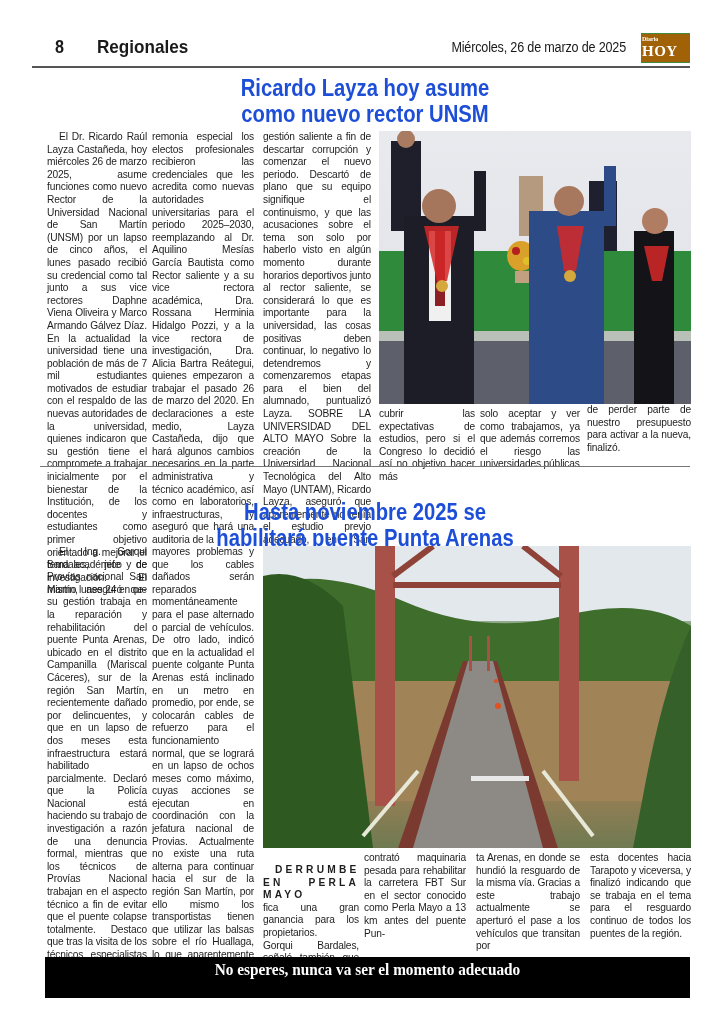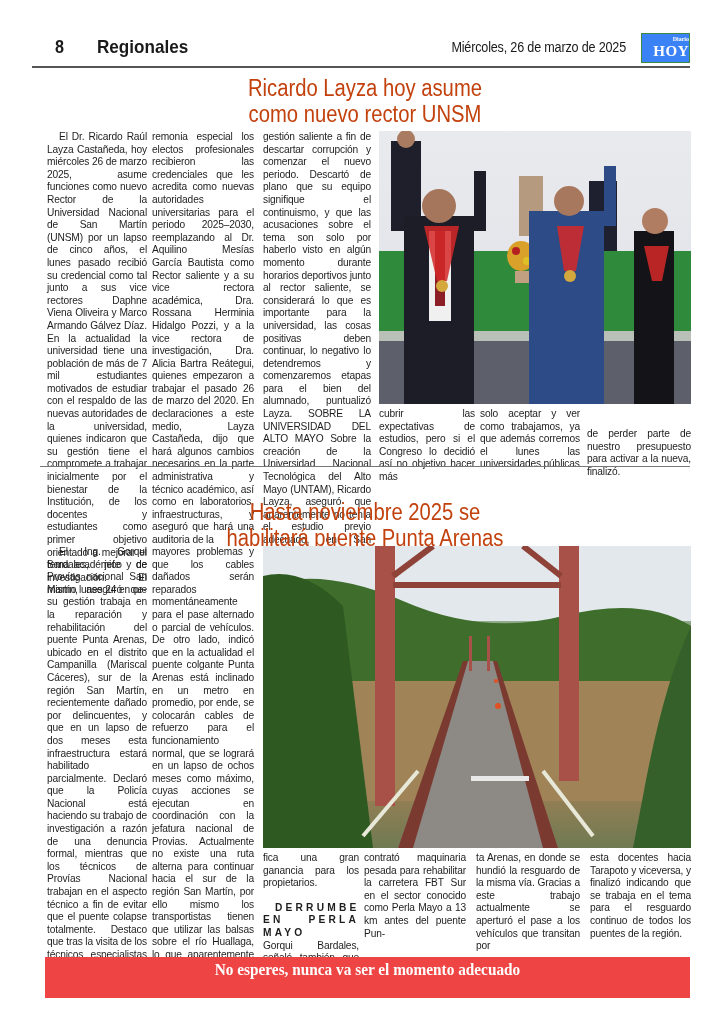--- a/index.html
+++ b/index.html
@@ -4,40 +4,40 @@
 <style>
   html, body { margin: 0; padding: 0; }
   body {
     width: 723px; height: 1024px; background: #ffffff; position: relative; overflow: hidden;
     font-family: "Liberation Sans", sans-serif; color: #1a1a1a;
   }
   .header { position: absolute; left: 40px; top: 30px; width: 650px; height: 36px; }
   .page-num { position: absolute; left: 15px; top: 6px; font-size: 19px; font-weight: bold; transform: scaleX(0.85); transform-origin: left; }
   .section { position: absolute; left: 57px; top: 6px; font-size: 19px; font-weight: bold; transform: scaleX(0.9); transform-origin: left; }
   .date { position: absolute; right: 64px; top: 9px; font-size: 14px; transform: scaleX(0.9); transform-origin: right; letter-spacing: -0.2px; }
-  .logo { position: absolute; right: 0; top: 3px; width: 47px; height: 28px; background: #3b82f6; color: #fff; text-align: right; border: 1px solid #3d8a42; }
+  .logo { position: absolute; right: 0; top: 3px; width: 47px; height: 28px; background: #a16207; color: #fff; text-align: left; border: 1px solid #3d8a42; }
   .logo .small { display: block; font-family: "Liberation Serif", serif; font-size: 6px; font-weight: bold; line-height: 8px; padding-top: 1px; }
   .logo .big { display: block; font-family: "Liberation Serif", serif; font-size: 15px; font-weight: bold; line-height: 16px; letter-spacing: 0.5px; }
   .rule-top { position: absolute; left: 32px; top: 66px; width: 658px; height: 2px; background: #555; }
 
-  .headline { position: absolute; left: 40px; width: 650px; text-align: center; font-weight: normal; font-size: 23px; line-height: 26px; color: #c2410c; }
+  .headline { position: absolute; left: 40px; width: 650px; text-align: center; font-weight: bold; font-size: 23px; line-height: 26px; color: #1d4ed8; }
   .headline span { display: block; transform: scaleX(0.88); }
   .h1 { top: 75px; }
   .h2 { top: 499px; }
 
   .col { position: absolute; font-size: 10.2px; line-height: 12.6px; text-align: justify; color: #1d1d1d; letter-spacing: -0.15px; }
   .col p { margin: 0; }
   .indent { text-indent: 12px; }
 
   .photo { position: absolute; overflow: hidden; }
   .ph1 { left: 379px; top: 131px; width: 312px; height: 273px; background: linear-gradient(#e9eaee 0%, #e4e5ea 55%, #9a9ba2 80%, #6d6e78 100%); }
   .ph2 { left: 263px; top: 546px; width: 428px; height: 302px; background: linear-gradient(#dfe4ea 0%, #e8ecf0 20%, #3e6b2c 30%, #4e7a35 45%, #a2855a 55%, #9b7f55 80%, #6f7a52 100%); }
 
   .rule-mid { position: absolute; left: 40px; top: 466px; width: 650px; height: 1px; background: #777; }
-  .banner { position: absolute; left: 45px; top: 957px; width: 645px; height: 41px; background: #ef4444; color: #fff; text-align: center; }
+  .banner { position: absolute; left: 45px; top: 957px; width: 645px; height: 41px; background: #000000; color: #fff; text-align: center; }
   .banner span { display: block; font-family: "Liberation Serif", serif; font-weight: bold; font-size: 17px; line-height: 24px; padding-top: 1px; transform: scaleX(0.9); }
 </style>
 </head>
 <body>
 
 <div class="header">
   <div class="page-num">8</div>
   <div class="section">Regionales</div>
   <div class="date">Miércoles, 26 de marzo de 2025</div>
   <div class="logo">
@@ -82,22 +82,22 @@
     <circle cx="191" cy="145" r="6" fill="#d4a83c"></circle>
     <rect x="255" y="100" width="40" height="173" fill="#141418"></rect>
     <circle cx="276" cy="90" r="13" fill="#b07d62"></circle>
     <polygon points="265,115 290,115 283,150 273,150" fill="#d62828" opacity="0.85"></polygon>
     <rect x="95" y="40" width="12" height="60" fill="#1c1d26"></rect>
     <rect x="225" y="35" width="12" height="60" fill="#2d4b87"></rect>
   </svg>
 </div>
 
 <div class="col" style="left:379px; top:408px; width:96px;">cubrir las expectativas de estudios, pero si el Congreso lo decidió así no objetivo hacer más</div>
-<div class="col" style="left:480px; top:408px; width:100px;">solo aceptar y ver como trabajamos, ya que además corremos el lunes las universidades públicas</div>
-<div class="col" style="left:587px; top:428px; width:104px;">de perder parte de nuestro presupuesto para activar a la nueva, finalizó.</div>
+<div class="col" style="left:480px; top:408px; width:100px;">solo aceptar y ver como trabajamos, ya que además corremos el riesgo las universidades públicas</div>
+<div class="col" style="left:587px; top:404px; width:104px;">de perder parte de nuestro presupuesto para activar a la nueva, finalizó.</div>
 
 <div class="rule-mid"></div>
 
 <div class="headline h2">
   <span>Hasta noviembre 2025 se</span>
   <span>habilitará puente Punta Arenas</span>
 </div>
 
 <div class="col indent" style="left:47px; top:546px; width:100px;">El Ing. Gorqui Bardales, jefe de Provías nacional San Martín, aseguró que su gestión trabaja en la reparación y rehabilitación del puente Punta Arenas, ubicado en el distrito Campanilla (Mariscal Cáceres), sur de la región San Martín, recientemente dañado por delincuentes, y que en un lapso de dos meses esta infraestructura estará habilitado parcialmente. Declaró que la Policía Nacional está haciendo su trabajo de investigación a razón de una denuncia formal, mientras que los técnicos de Provías Nacional trabajan en el aspecto técnico a fin de evitar que el puente colapse totalmente. Destaco que tras la visita de los técnicos especialistas de Provias se decidió interrumpir el tránsito a fin de evitar</div>
 <div class="col" style="left:152px; top:546px; width:102px;">mayores problemas y que los cables dañados serán reparados momentáneamente para el pase alternado o parcial de vehículos. De otro lado, indicó que en la actualidad el puente colgante Punta Arenas está inclinado en un metro en promedio, por ende, se colocarán cables de refuerzo para el funcionamiento normal, que se logrará en un lapso de ochos meses como máximo, cuyas acciones se ejecutan en coordinación con la jefatura nacional de Provias. Actualmente no existe una ruta alterna para continuar hacia el sur de la región San Martín, por ello mismo los transportistas tienen que utilizar las balsas sobre el río Huallaga, lo que aparentemente signi-</div>
@@ -121,22 +121,22 @@
     <rect x="224" y="90" width="3" height="35" fill="#a75148"></rect>
     <rect x="208" y="230" width="58" height="5" fill="#e8e8e8"></rect>
     <line x1="100" y1="290" x2="155" y2="225" stroke="#e8e8d8" stroke-width="4"></line>
     <line x1="330" y1="290" x2="280" y2="225" stroke="#e8e8d8" stroke-width="4"></line>
     <circle cx="233" cy="135" r="2" fill="#e05020"></circle>
     <circle cx="235" cy="160" r="3" fill="#e05020"></circle>
   </svg>
 </div>
 
 <div class="col" style="left:263px; top:852px; width:96px;">
+  <p style="margin-top:12px; font-weight:bold; letter-spacing:3.2px; text-indent:12px; line-height:12.6px;">DERRUMBE EN PERLA MAYO</p>
   <p>fica una gran ganancia para los propietarios.</p>
-  <p style="margin-top:12px; font-weight:bold; letter-spacing:3.2px; text-indent:12px; line-height:12.6px;">DERRUMBE EN PERLA MAYO</p>
   <p>Gorqui Bardales, señaló también que su gestión</p>
 </div>
 <div class="col" style="left:364px; top:852px; width:102px;">contrató maquinaria pesada para rehabilitar la carretera FBT Sur en el sector conocido como Perla Mayo a 13 km antes del puente Pun-</div>
 <div class="col" style="left:476px; top:852px; width:104px;">ta Arenas, en donde se hundió la resguardo de la misma vía. Gracias a este trabajo actualmente se aperturó el pase a los vehículos que transitan por</div>
 <div class="col" style="left:590px; top:852px; width:101px;">esta docentes hacia Tarapoto y viceversa, y finalizó indicando que se trabaja en el tema para el resguardo continuo de todos los puentes de la región.</div>
 
 <div class="banner">
   <span>No esperes, nunca va ser el momento adecuado</span>
 </div>
 

